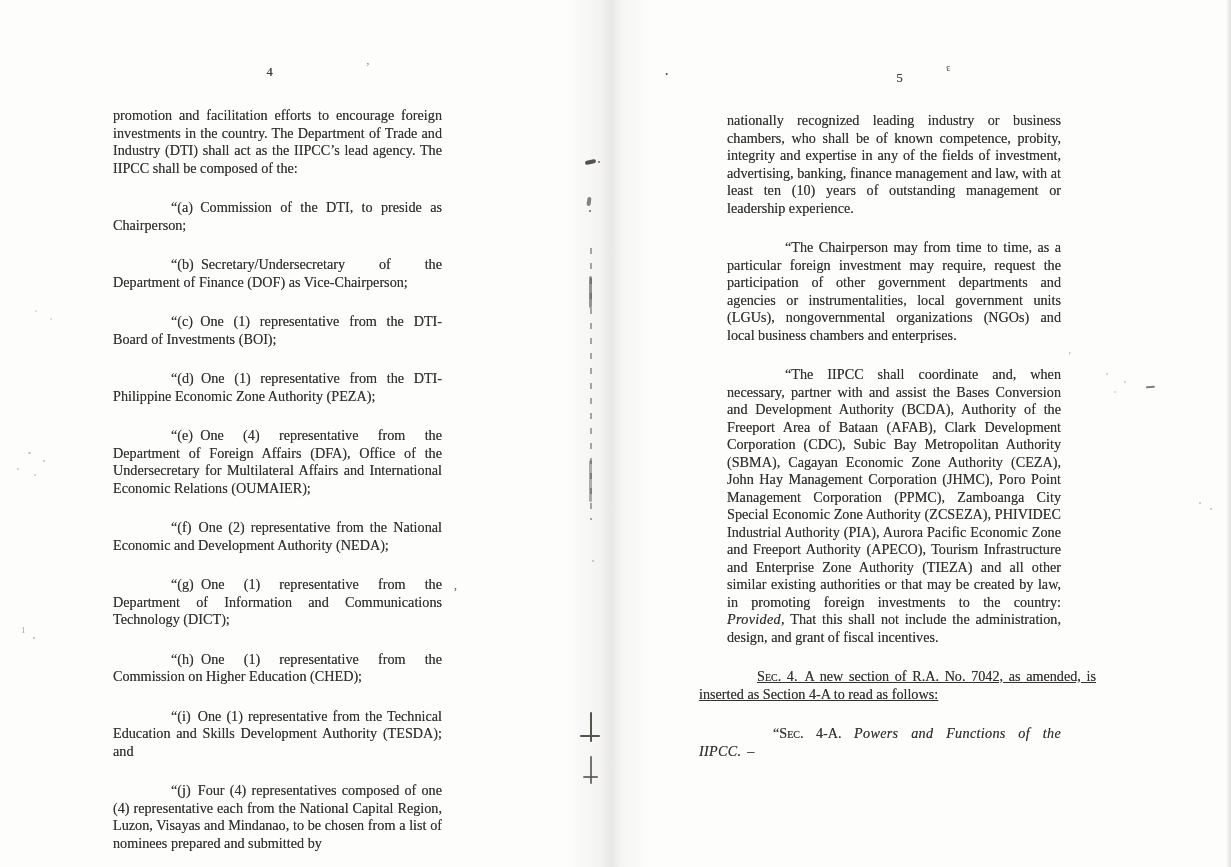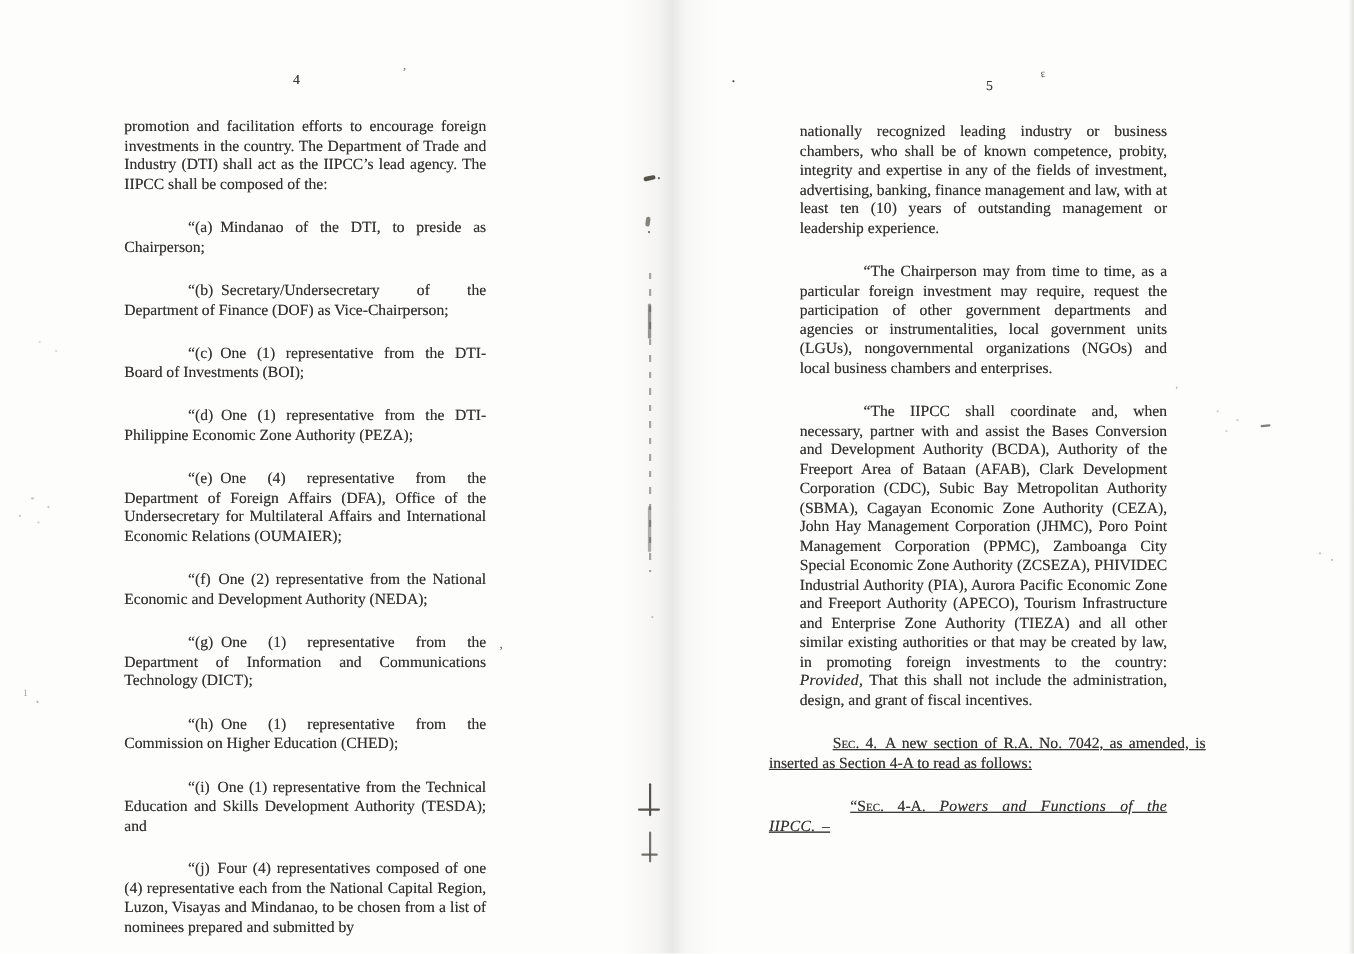--- a/index.html
+++ b/index.html
@@ -24,21 +24,21 @@
   .page-right .pagenum{margin:0 0 26px 0;position:relative;left:10px;}
 
   .body-p{
     font-size:14.2px;line-height:17.5px;margin:0 0 22px 16px;
     text-align:justify;text-indent:58px;
     -webkit-hyphens:none;hyphens:none;
   }
   .no-indent{text-indent:0;}
   .page-right .quoted{margin-left:44px;margin-right:35px;}
   .sec4{text-indent:58px;text-decoration:underline;}
-  .sec4a{margin-right:35px;text-indent:74px;word-spacing:2px;text-decoration:underline;}
+  .sec4a{margin-right:35px;text-indent:74px;word-spacing:2px;}
   .sc{font-variant:small-caps;}
   em{font-style:italic;letter-spacing:.3px;}
 
   
   .gutter-shade{
     position:absolute;left:566px;top:0;width:86px;height:867px;
     background:linear-gradient(90deg,rgba(180,178,172,0) 0%,rgba(185,183,177,.14) 40%,rgba(150,148,142,.20) 52%,rgba(185,183,177,.10) 66%,rgba(180,178,172,0) 100%);
     pointer-events:none;
   }
   .gutter-dashes{
@@ -57,21 +57,21 @@
 <body>
 
 <div class="scan">
 
   <div class="gutter-shade"></div>
   <div class="edge-right"></div>
 
   <section class="page page-left">
     <div class="pagenum">4</div>
     <p class="body-p no-indent">promotion and facilitation efforts to encourage foreign investments in the country. The Department of Trade and Industry (DTI) shall act as the IIPCC’s lead agency. The IIPCC shall be composed of the:</p>
-    <p class="body-p">“(a) Mindanao of the DTI, to preside as Chairperson;</p>
+    <p class="body-p">“(a) Commission of the DTI, to preside as Chairperson;</p>
     <p class="body-p">“(b) Secretary/Undersecretary of the Department of Finance (DOF) as Vice-Chairperson;</p>
     <p class="body-p">“(c) One (1) representative from the DTI-Board of Investments (BOI);</p>
     <p class="body-p">“(d) One (1) representative from the DTI-Philippine Economic Zone Authority (PEZA);</p>
     <p class="body-p">“(e) One (4) representative from the Department of Foreign Affairs (DFA), Office of the Undersecretary for Multilateral Affairs and International Economic Relations (OUMAIER);</p>
     <p class="body-p">“(f) One (2) representative from the National Economic and Development Authority (NEDA);</p>
     <p class="body-p">“(g) One (1) representative from the Department of Information and Communications Technology (DICT);</p>
     <p class="body-p">“(h) One (1) representative from the Commission on Higher Education (CHED);</p>
     <p class="body-p">“(i) One (1) representative from the Technical Education and Skills Development Authority (TESDA); and</p>
     <p class="body-p">“(j) Four (4) representatives composed of one (4) representative each from the National Capital Region, Luzon, Visayas and Mindanao, to be chosen from a list of nominees prepared and submitted by</p>
   </section>

